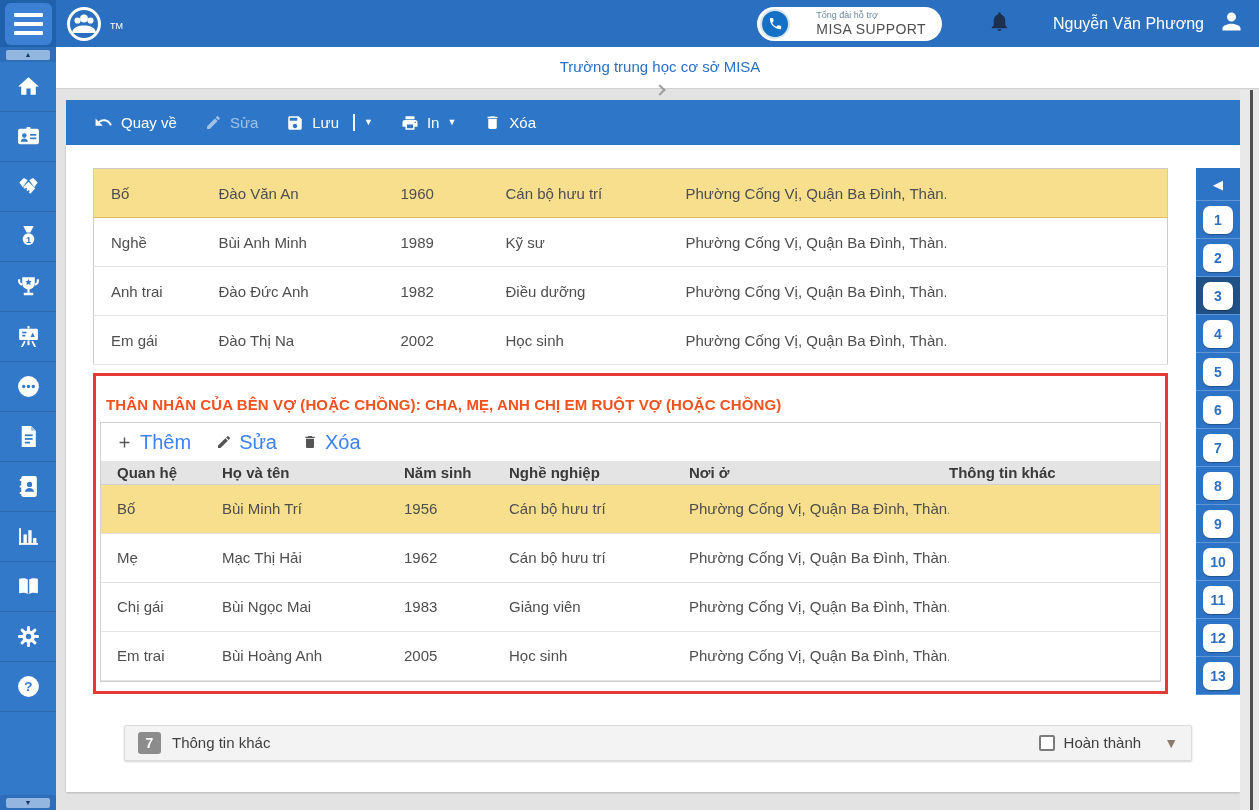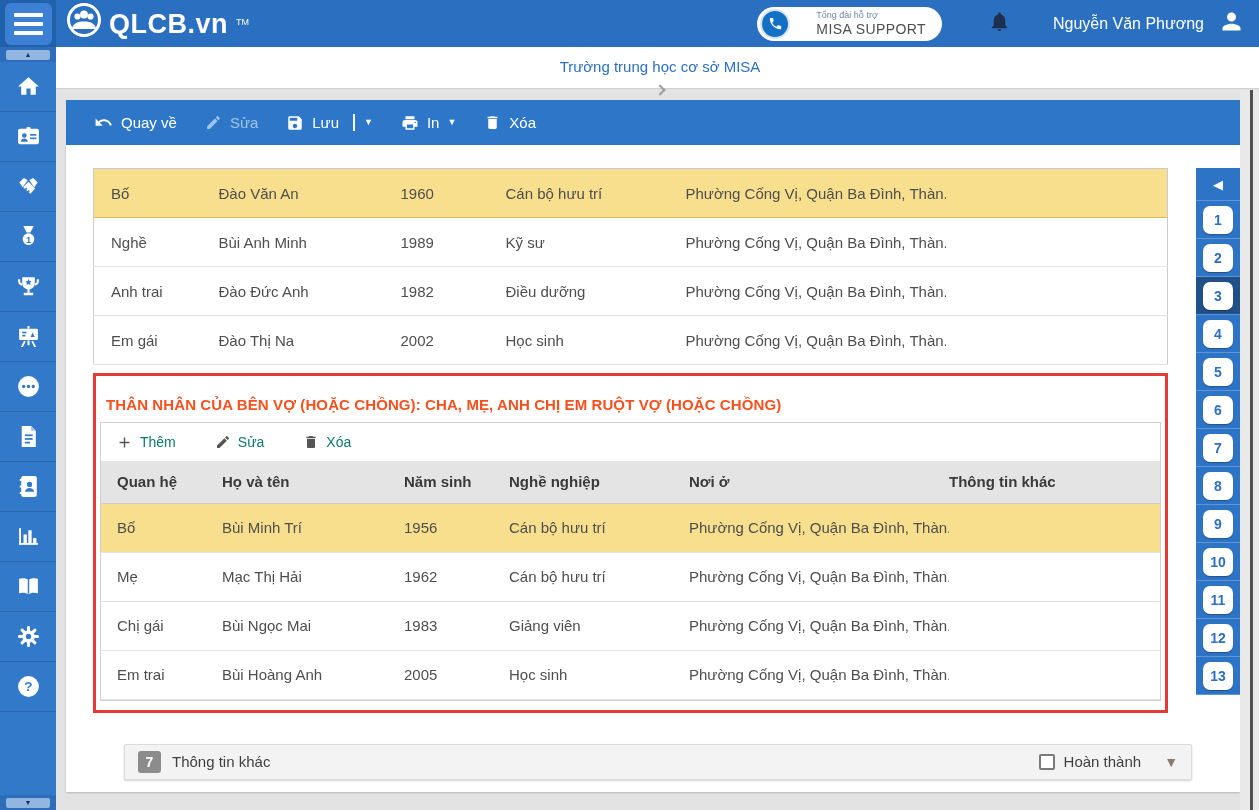--- a/index.html
+++ b/index.html
@@ -64,24 +64,24 @@
 
   table.data { border-collapse:collapse; width:1075px; font-size:15px; color:#4e4e4e; border:1px solid #cbcbcb; table-layout:fixed; }
   table.data td { height:49px; padding:0; border-bottom:1px solid #e3e3e3; overflow:hidden; white-space:nowrap; }
   table.data td.c1 { padding-left:17px; }
   tr.hl { background:#f8df8d; }
   tr.hl td { border-bottom:1px solid #ddba55; }
 
   .red-box { width:1075px; border:3px solid #e53935; margin-top:8px; padding:12px 4px 9px; background:#fff; }
   .section-title { color:#f4511e; font-weight:bold; font-size:15px; padding:8px 0 9px 6px; letter-spacing:.1px; }
   .section-box { border:1px solid #d0d0d0; }
-  .action-bar { height:38px; display:flex; align-items:center; gap:39px; padding-left:15px; font-size:14px; color:#0f766e; }
+  .action-bar { height:38px; display:flex; align-items:center; gap:25px; padding-left:15px; font-size:20px; color:#3b82f6; }
   .action-item { display:flex; align-items:center; gap:7px; cursor:pointer; }
   table.data2 { border-collapse:collapse; width:100%; font-size:15px; color:#4e4e4e; table-layout:fixed; }
-  table.data2 th { height:42px; background:#e4e4e4; color:#3a3a3a; font-weight:bold; text-align:left;
+  table.data2 th { height:23px; background:#e4e4e4; color:#3a3a3a; font-weight:bold; text-align:left;
     border-bottom:1px solid #cfcfcf; padding:0; }
   table.data2 th.c1 { padding-left:16px; }
   table.data2 td { height:49px; padding:0; border-bottom:1px solid #e3e3e3; overflow:hidden; white-space:nowrap; }
   table.data2 td.c1 { padding-left:16px; }
 
   .footer-bar { margin:31px 0 0 31px; width:1068px; height:36px; background:#f3f3f3;
     border:1px solid #dcdcdc; border-radius:2px; box-shadow:0 1px 2px rgba(0,0,0,.18);
     display:flex; align-items:center; padding:0 13px; }
   .num-badge { width:23px; height:22px; background:#8c8c8c; border-radius:3px; color:#fff;
     font-size:14px; font-weight:bold; display:flex; align-items:center; justify-content:center; }
@@ -243,21 +243,20 @@
     <div class="topbar">
       <div class="logo">
         <svg width="36" height="36" viewBox="0 0 36 36">
           <circle cx="18" cy="18" r="17" fill="#fff"></circle>
           <circle cx="18" cy="18" r="14" fill="#2b6fc0"></circle>
           <circle cx="11.5" cy="14.5" r="3.1" fill="#fff"></circle>
           <circle cx="24.5" cy="14.5" r="3.1" fill="#fff"></circle>
           <circle cx="18" cy="12.5" r="3.9" fill="#fff"></circle>
           <path d="M6 27c.5-5 4.5-7.5 12-7.5S29.5 22 30 27z" fill="#fff"></path>
         </svg>
-        <span class="logo-name">QLCB.vn</span>
         <span class="tm">TM</span>
       </div>
 
       <div class="support-pill">
         <span class="phone-badge">
           <svg width="15" height="15" viewBox="0 0 24 24">
               <path fill="#fff" d="M6.62 10.79c1.44 2.83 3.76 5.14 6.59 6.59l2.2-2.2c.27-.27.67-.36 1.02-.24 1.12.37 2.33.57 3.57.57.55 0 1 .45 1 1V20c0 .55-.45 1-1 1-9.39 0-17-7.61-17-17 0-.55.45-1 1-1h3.5c.55 0 1 .45 1 1 0 1.25.2 2.45.57 3.57.11.35.03.74-.25 1.02l-2.2 2.2z"></path>
             </svg>
         </span>
         <span class="support-texts">

